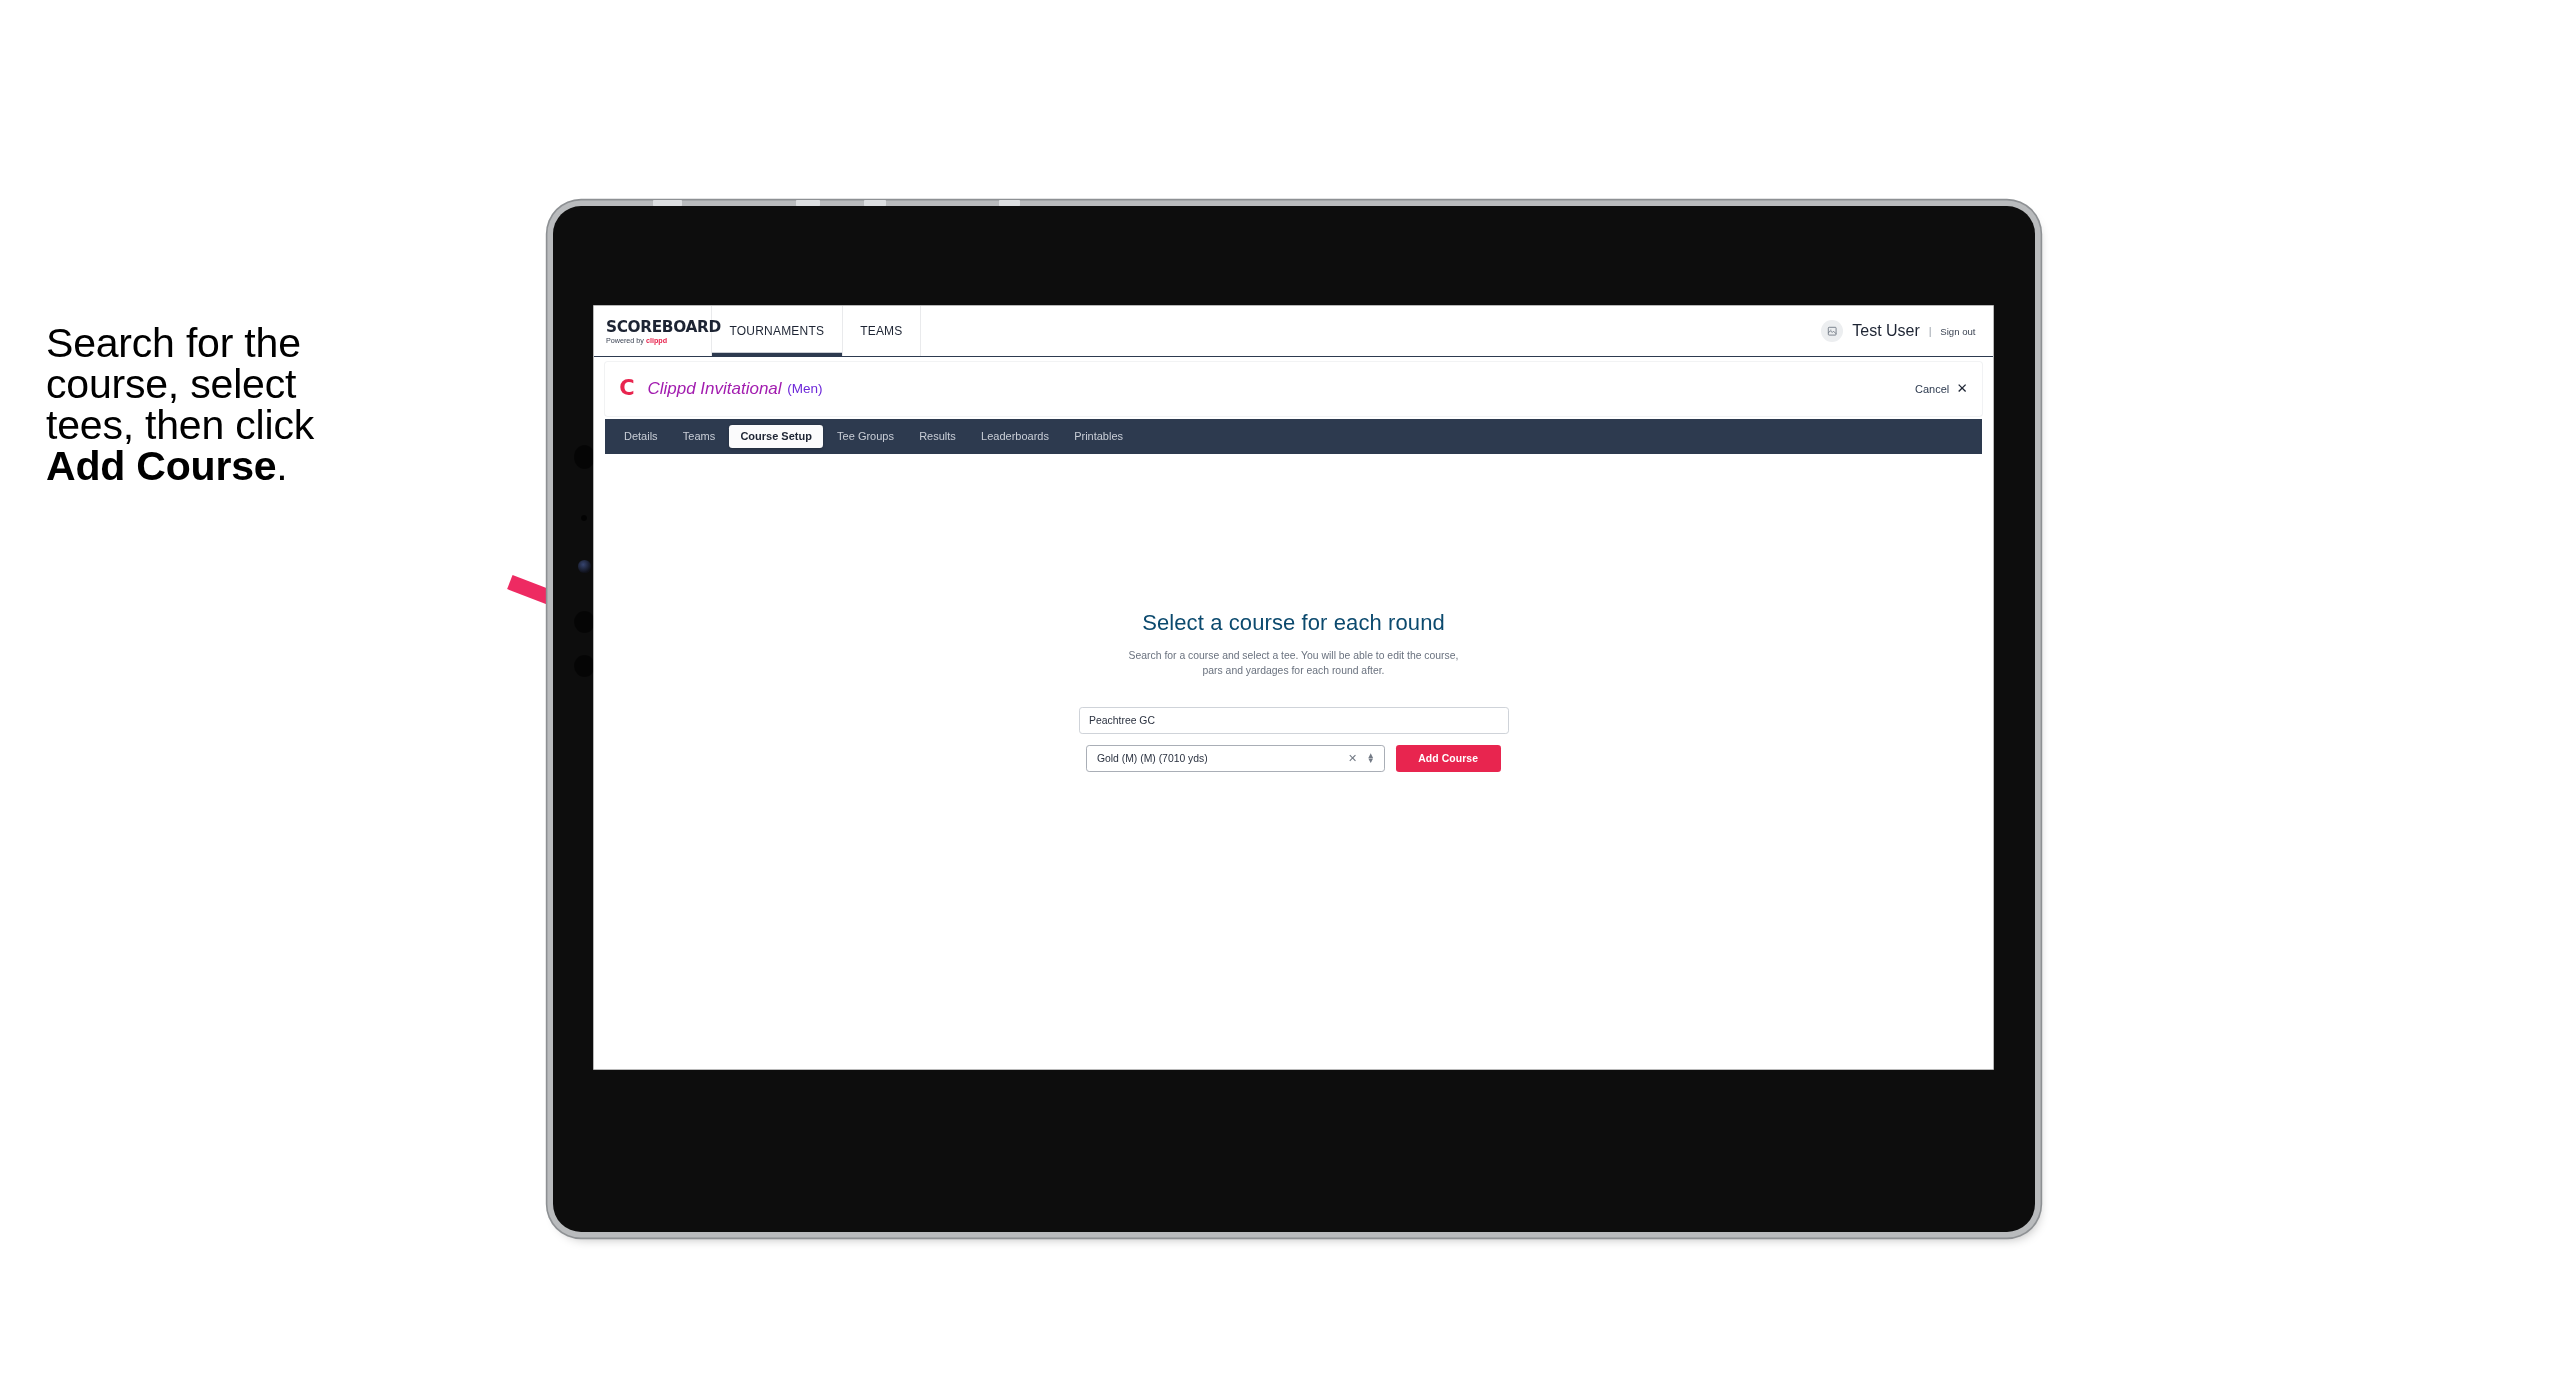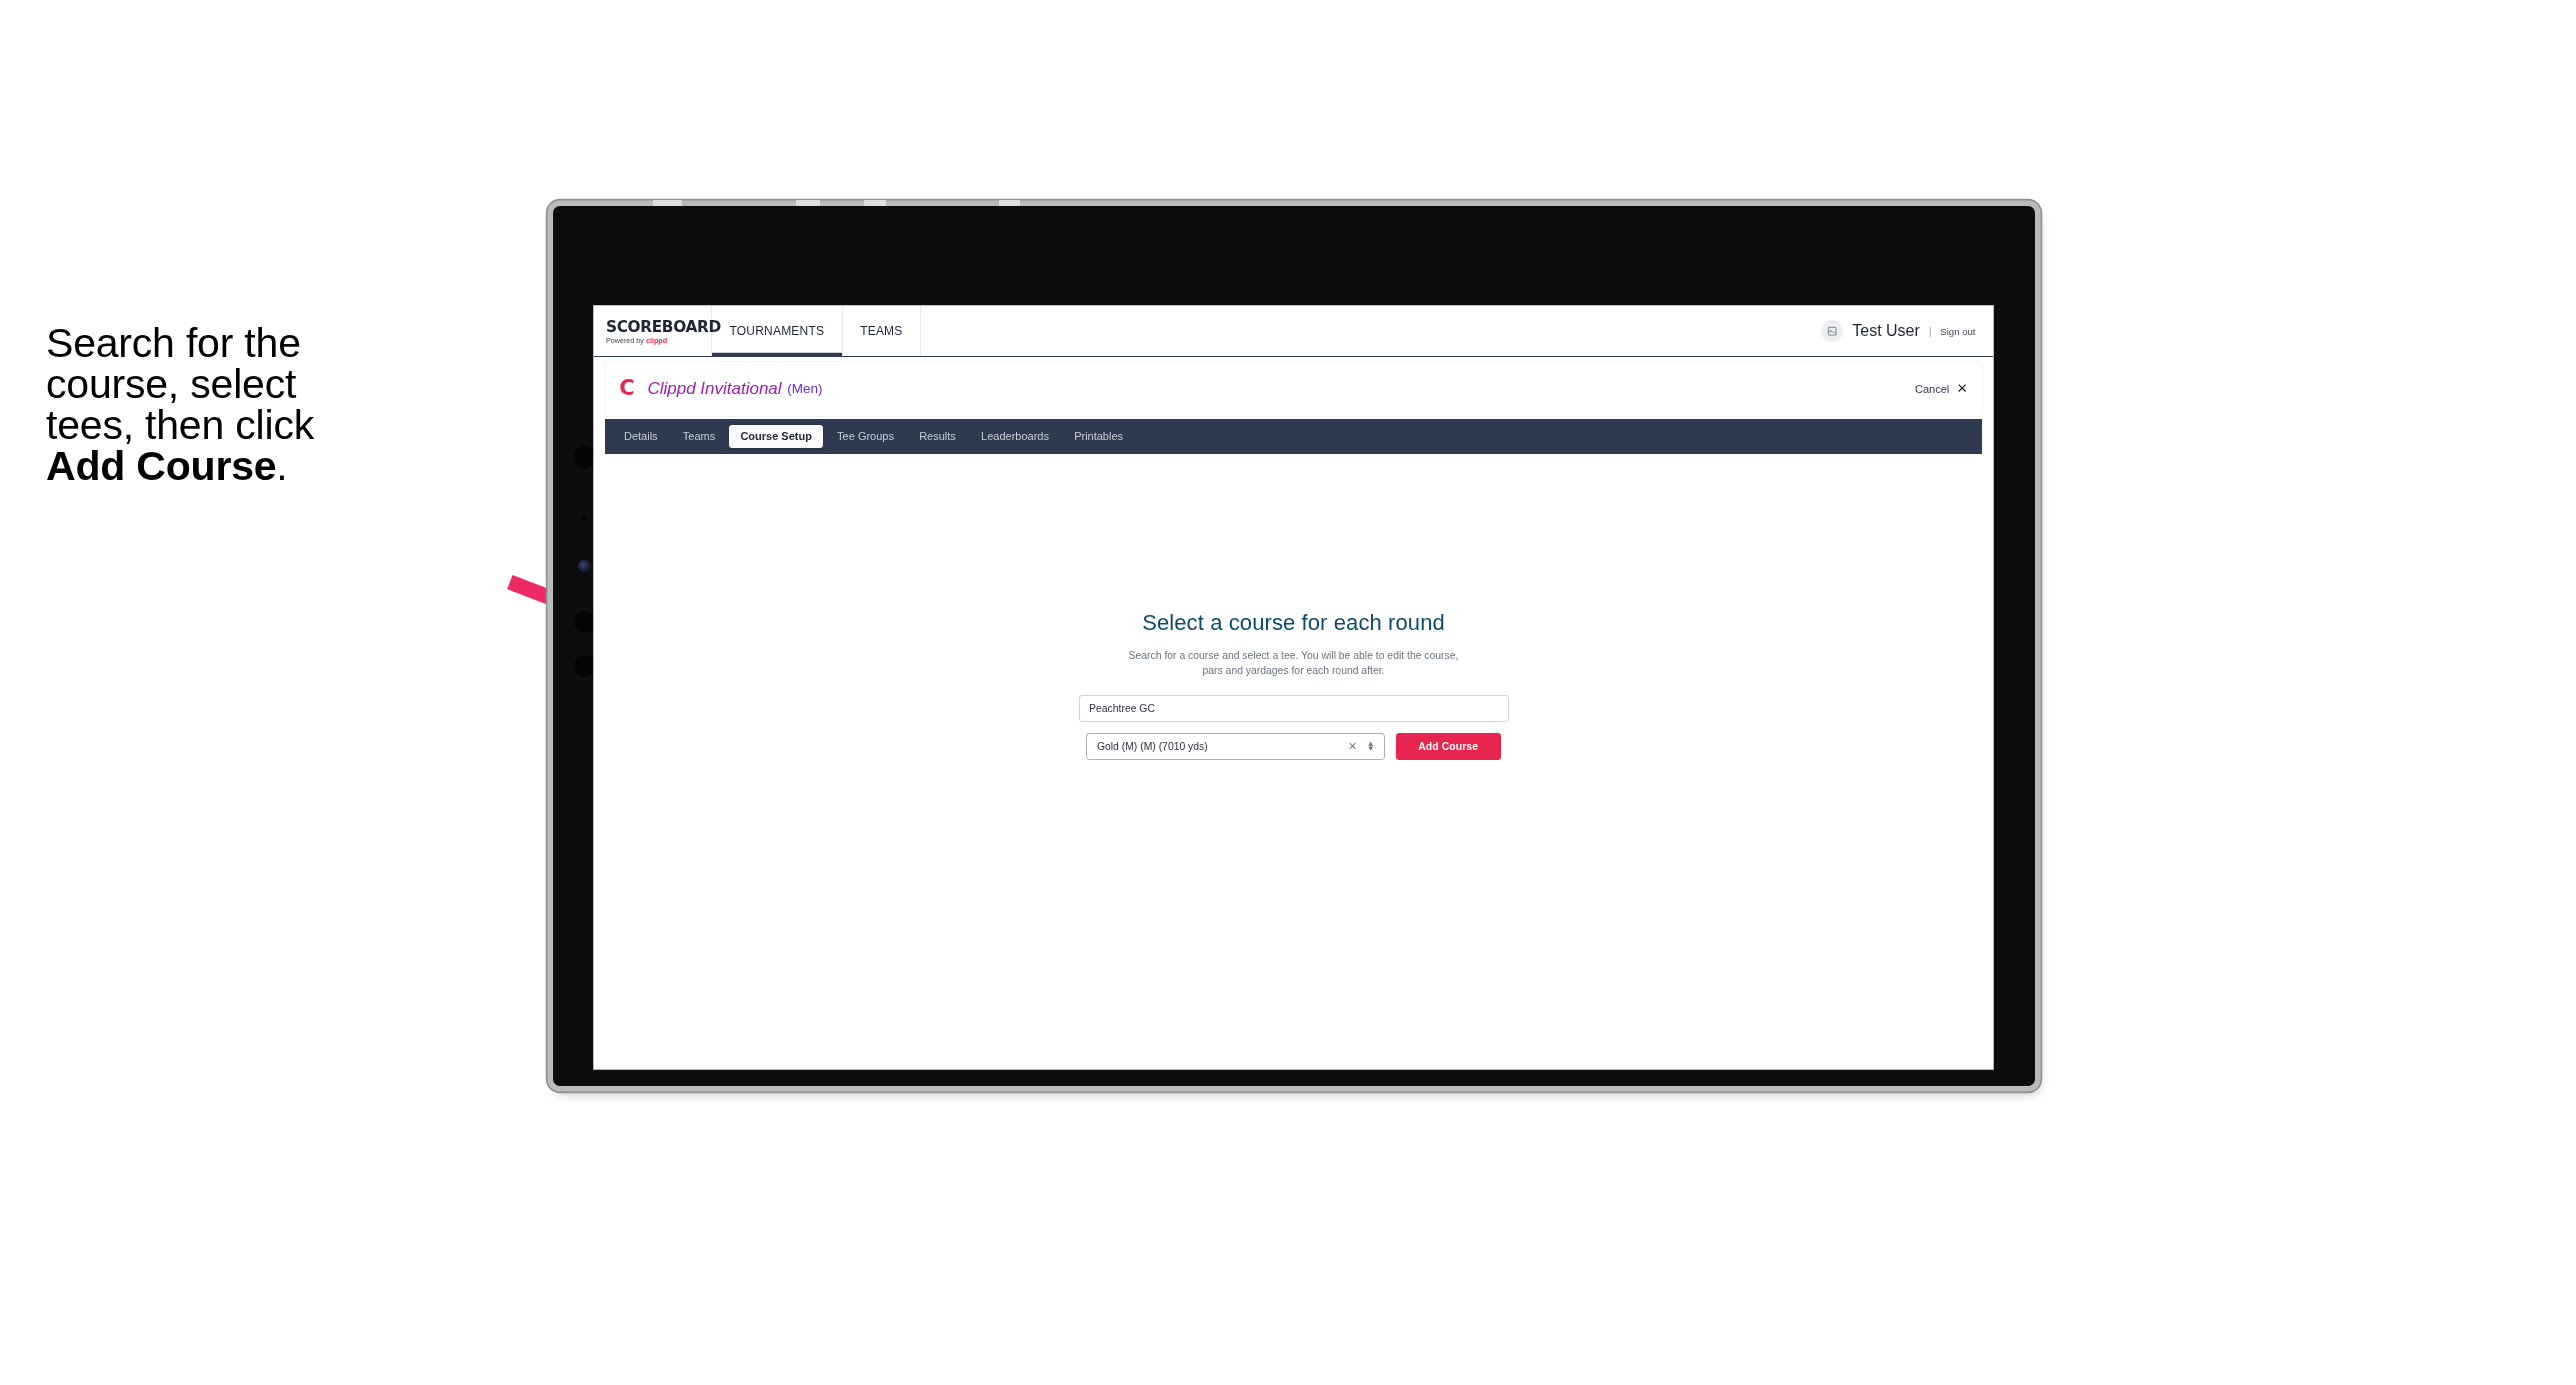--- a/index.html
+++ b/index.html
@@ -34,23 +34,23 @@
     letter-spacing: -0.2px;
   }
 
   
   .arrow-svg { position: absolute; left: 478px; top: 550px; width: 621px; height: 287px; }
 
   
   .tablet {
     position: absolute;
     left: 553px; top: 206px;
-    width: 1482px; height: 880px;
+    width: 1482px; height: 1026px;
     background: #0d0d0d;
-    border-radius: 7px;
+    border-radius: 28px;
     box-shadow:
       0 0 0 5.6px #b9bbbd,
       0 0 0 7.2px #8d9093,
       3.2px 6.4px 11px rgba(0,0,0,0.28);
   }
   
   .notch { position:absolute; top:-5.6px; height:5.6px; background:#dcdee0; border-radius:0.8px; }
   
   .sensor { position: absolute; background:#000; border-radius:50%; opacity:.55; }
   .sensor.cam { width: 21px; height: 24px; left: 21px; top: 239px; }
@@ -178,21 +178,21 @@
   }
   .c-title { font-size: 22px; color:#0c4a6e; font-weight: normal; letter-spacing:0.1px; }
   .c-sub {
     margin-top: 12px;
     font-size: 10.4px;
     color: #6a727f;
     line-height: 1.45;
     text-align: center;
     width: 350px;
   }
-  .search-row { margin-top: 17px; }
+  .search-row { margin-top: 29px; }
   .course-input {
     width: 430px; height: 27px;
     border: 0.8px solid #cfd3d9;
     border-radius: 3.2px;
     background: #fff;
     font-size: 10.4px;
     color: #2b3240;
     padding: 0 9.6px;
     font-family: "Liberation Sans", sans-serif;
     outline: none;

